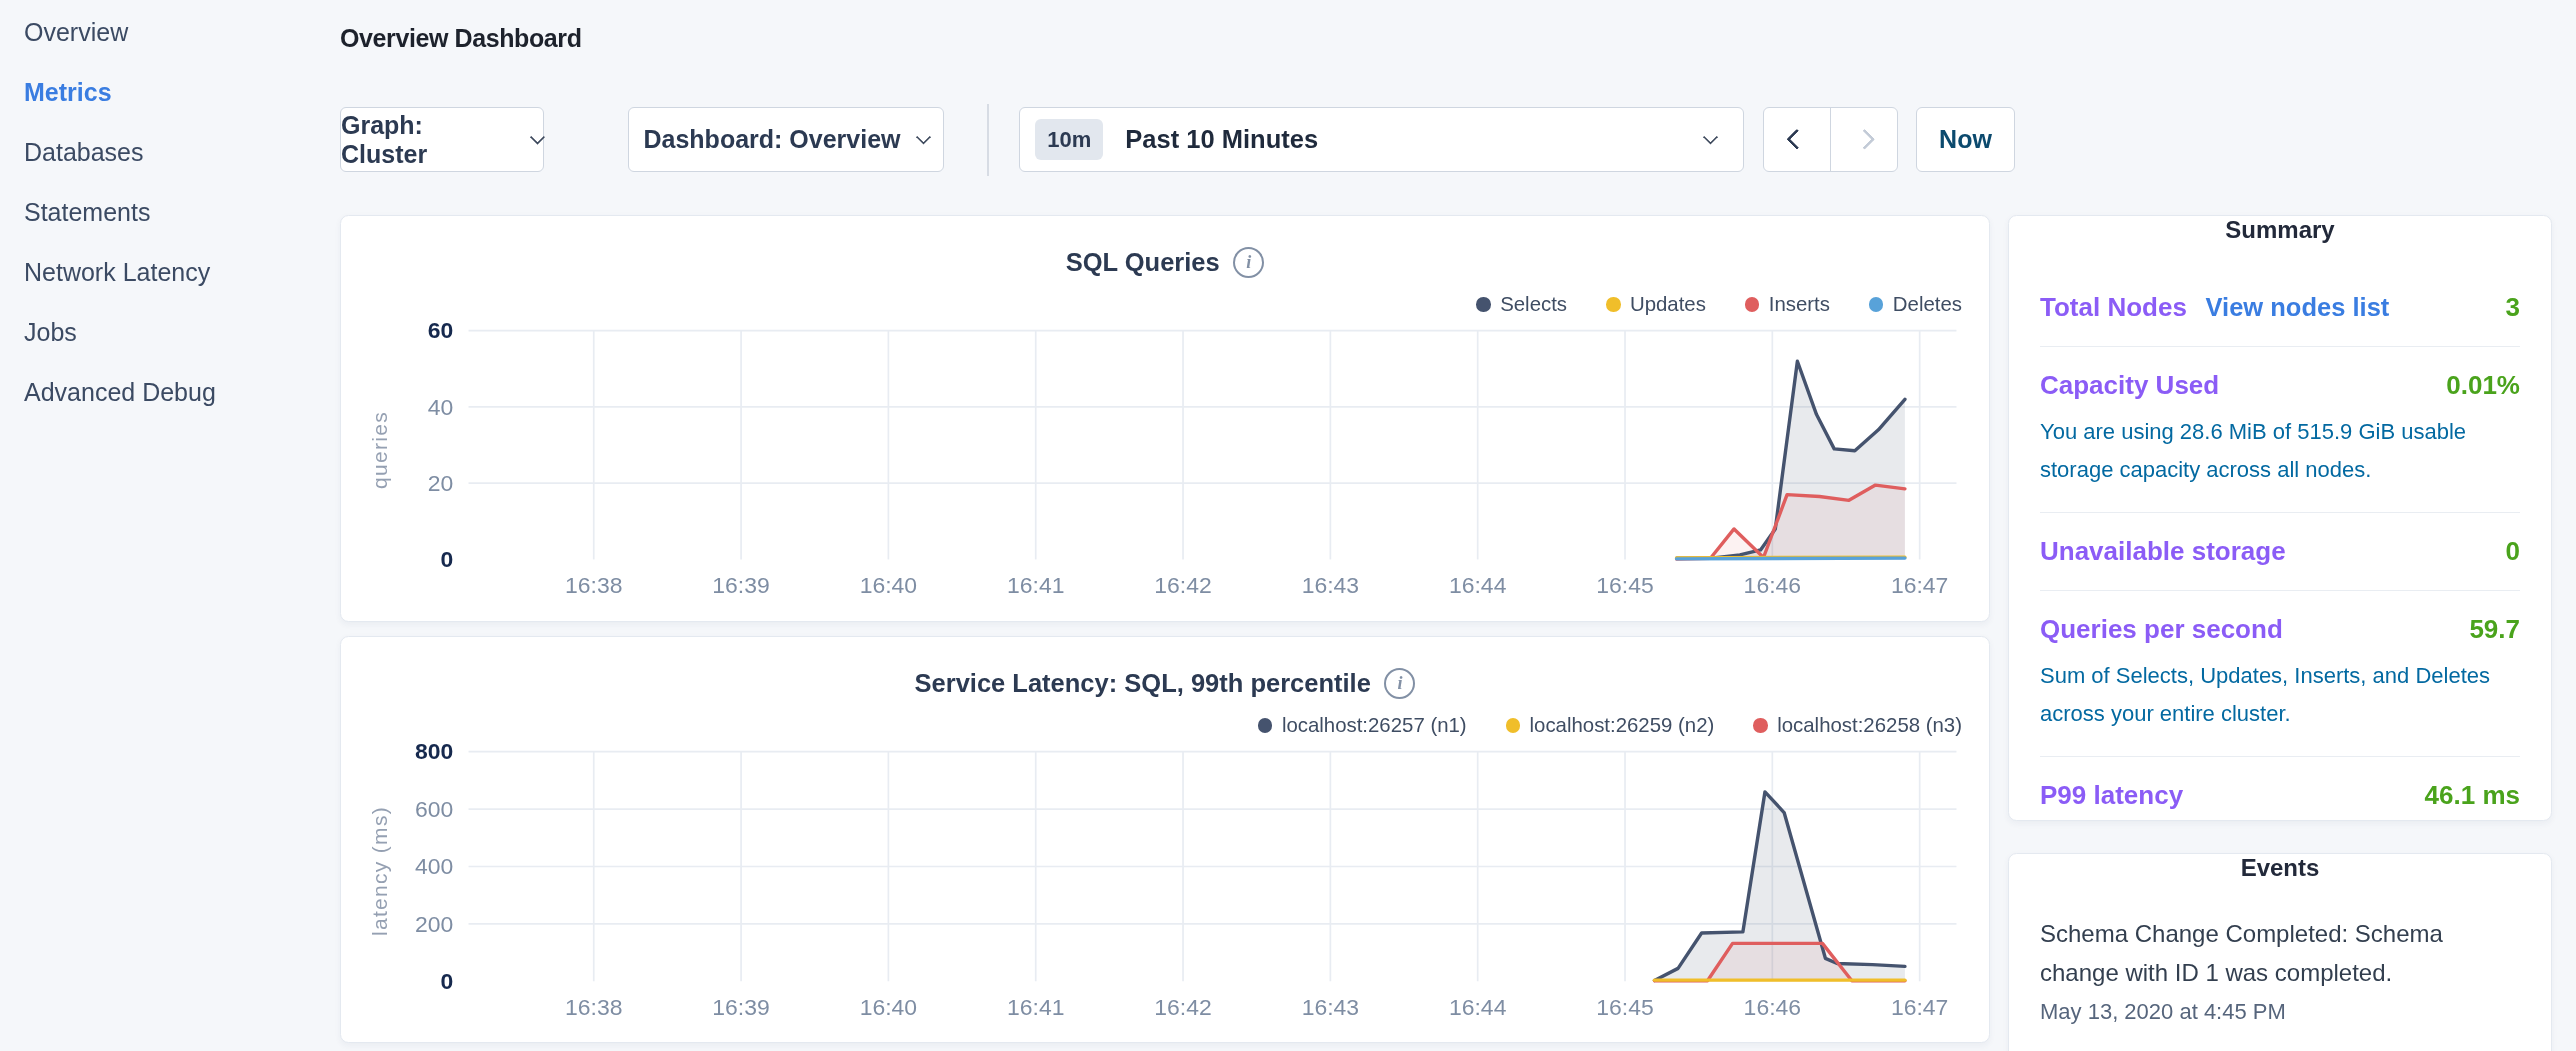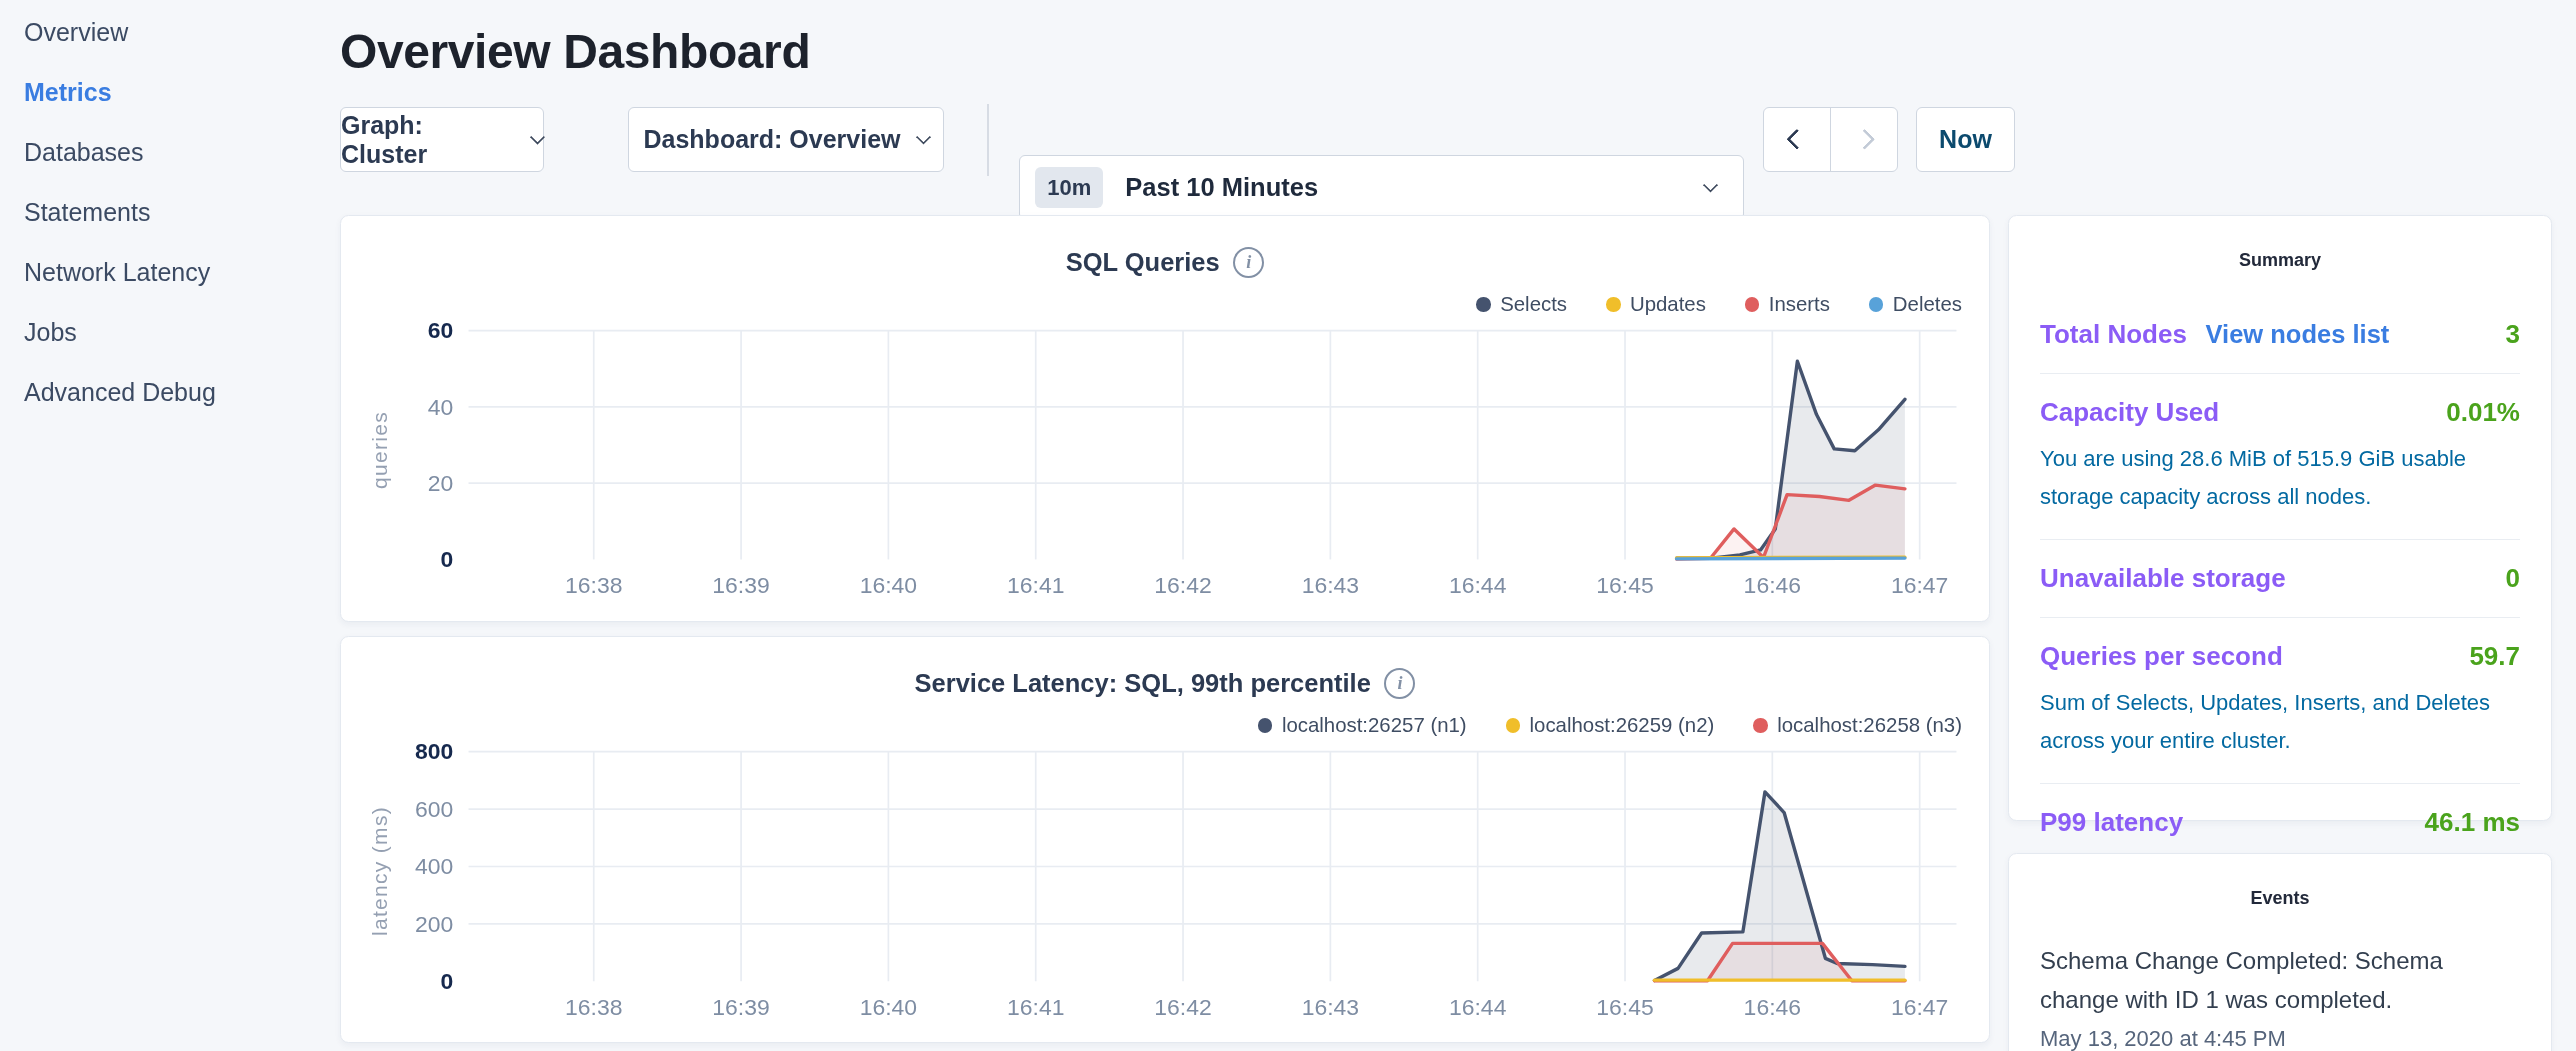--- a/index.html
+++ b/index.html
@@ -6,29 +6,29 @@
   html,body { width:2576px; height:1051px; }
   body { font-family:"Liberation Sans", sans-serif; background:#f5f7fa; color:#394455; }
   #root { position:relative; width:2576px; height:1051px; overflow:hidden; }
 
   
   #sidebar { position:absolute; left:0; top:0; width:332px; height:100%; padding:20.4px 0 0 24px; }
   .nav-item { font-size:25px; line-height:25px; margin-bottom:35px; color:#3b4a63; cursor:pointer; white-space:nowrap; }
   .nav-item.active { color:#3a7de1; font-weight:700; }
 
   
-  #page-title { position:absolute; left:340px; top:24px; font-size:48px; font-weight:600; color:#1d222c; letter-spacing:-0.4px;text-align:right; }
+  #page-title { position:absolute; left:340px; top:24px; font-size:25px; font-weight:600; color:#1d222c; letter-spacing:-0.4px;text-align:right; }
   .btn { position:absolute; top:107px; height:65px; background:#fff; border:1.7px solid #cfd6e0; border-radius:6px;
          display:flex; align-items:center; justify-content:center; font-size:25px; font-weight:700; color:#2c3a52; cursor:pointer; }
   #graph-btn { left:340px; width:204px; }
   #dash-btn  { left:628px; width:316px; }
   .chev-down { width:11px; height:11px; border-right:2.6px solid #3c485c; border-bottom:2.6px solid #3c485c;
                transform:rotate(45deg) translate(-1.7px,-1.7px); margin-left:17px; border-radius:0.9px; }
   #toolbar-divider { position:absolute; left:987px; top:104px; width:1.7px; height:72px; background:#d7dce4; }
-  #time-btn { left:1019px; width:725px; justify-content:flex-start; padding-left:15.3px;margin-top:48px; }
+  #time-btn { left:1019px; width:725px; justify-content:flex-start; padding-left:15.3px; }
   .range-badge { background:#e2e7ee; border-radius:6px; padding:7.7px 12px; font-size:22px; font-weight:700; color:#2c3a52; margin-right:22px; }
   .range-label { font-size:25.5px; font-weight:700; color:#1f2a3c; }
   #time-btn .chev-down { position:absolute; right:27px; border-width:2.1px; margin:0; }
   #arrow-group { left:1763px; width:135px; padding:0; overflow:hidden; }
   .arrow-cell { width:50%; height:100%; display:flex; align-items:center; justify-content:center; cursor:pointer; }
   #arrow-prev { border-right:1.7px solid #cfd6e0; }
   .arr { width:14.5px; height:14.5px; border-right:3.8px solid #2c3a52; border-bottom:3.8px solid #2c3a52; border-radius:1.7px; }
   .arr.left  { transform:rotate(135deg); }
   .arr.right { transform:rotate(-45deg); border-color:#c3cbd7; }
   #now-btn { left:1916px; width:99px; color:#0c4a6e; }
@@ -48,21 +48,21 @@
   .legend { position:absolute; right:27px; top:77px; display:flex; gap:39px; }
   .legend-item { display:flex; align-items:center; gap:9.4px; font-size:20.4px; color:#3f4d63; }
   .legend-dot { width:14.5px; height:14.5px; border-radius:50%; }
   .plot-wrap { position:absolute; left:0; top:106px; width:100%; height:298px; }
   .plot-wrap svg { position:absolute; left:51px; top:0; }
   svg text { font-family:"Liberation Sans", sans-serif; }
   .y-unit { position:absolute; left:39px; top:128px; transform:translate(-50%,-50%) rotate(-90deg);
             font-size:21px; color:#95a0b2; letter-spacing:1.3px; white-space:nowrap; }
 
   
-  .panel-title { text-align:center; font-size:18px; font-weight:700; color:#22293a; margin-top:34px; }
+  .panel-title { text-align:center; font-size:24px; font-weight:700; color:#22293a; }
   #summary-rows { padding:5.1px 31px 0 31px; margin-top:20.4px; }
   .sum-row { padding:23px 0; }
   .sum-row + .sum-row { border-top:1.7px solid #e9edf2; }
   .sum-head { display:flex; align-items:baseline; gap:18.7px; }
   .sum-label { font-size:26px; font-weight:700; color:#8b5cf6; white-space:nowrap; }
   .sum-link { font-size:25.5px; font-weight:700; color:#3a7de1; cursor:pointer; text-decoration:none; white-space:nowrap; }
   .sum-value { margin-left:auto; font-size:26px; font-weight:700; color:#4aa31c; white-space:nowrap; }
   .sum-sub { margin-top:12px; font-size:22px; line-height:38px; color:#0369a1; }
 
   

